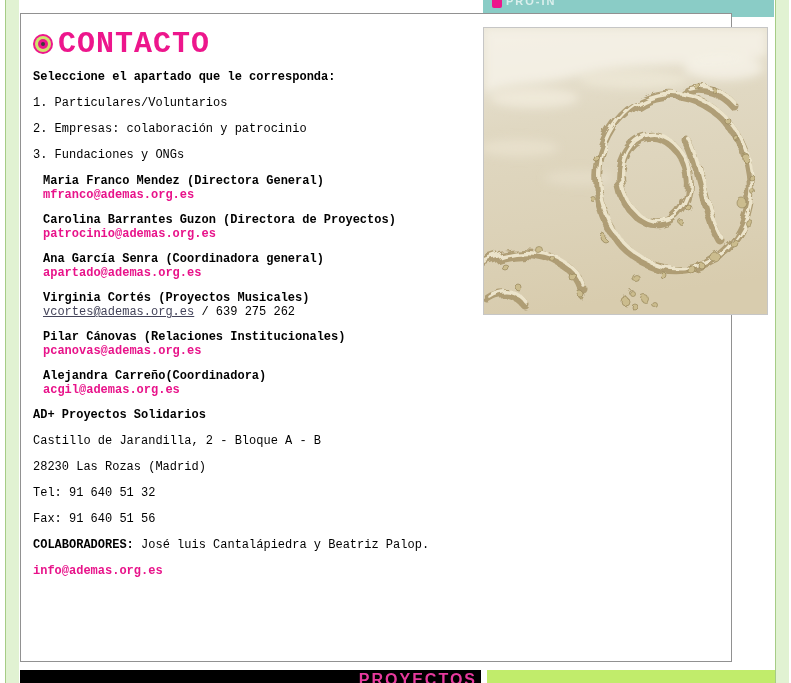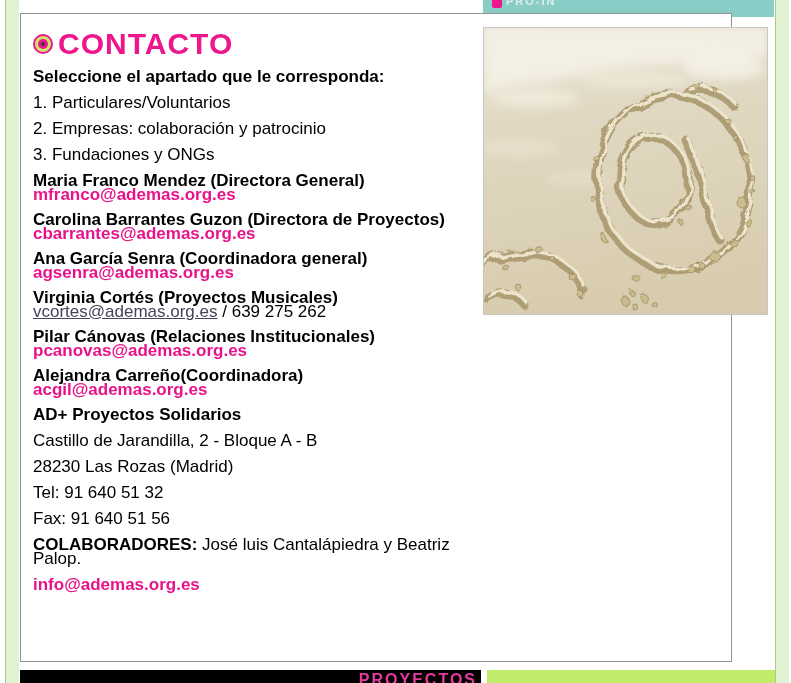--- a/index.html
+++ b/index.html
@@ -35,20 +35,21 @@
     color: #eaf6f4; font-size: 11px; font-weight: bold; letter-spacing: 2px;
     opacity: .85; line-height: 14px;
   }
 
   
   .content-box {
     position: absolute; left: 20px; top: 13px; width: 712px; height: 649px;
     box-sizing: border-box; background: #ffffff;
     border: 1px solid var(--box_border);
     padding: 14px 16px 0 12px;
+    font-family: Liberation Mono, monospace;
   }
 
   .title-row { display: flex; align-items: center; margin: 0 0 10px 0; }
   .bullseye {
     width: 20px; height: 20px; border-radius: 50%;
     background: var(--accent_magenta);
     display: flex; align-items: center; justify-content: center;
     margin-right: 5px; flex: 0 0 auto;
   }
   .bullseye .b2 {
@@ -58,25 +59,25 @@
   .bullseye .b3 {
     width: 10px; height: 10px; border-radius: 50%; background: var(--accent_magenta);
     display: flex; align-items: center; justify-content: center;
   }
   .bullseye .b4 { width: 4px; height: 4px; border-radius: 50%; background: #3a3a3a; }
   .page-title {
     color: var(--accent_magenta); font-size: 30px; font-weight: bold;
     letter-spacing: 1px; line-height: 32px;
   }
 
-  .text-col { width: 455px; font-size: 17px; color: #000; }
+  .text-col { width: 455px; font-size: 12px; color: #000; }
   .text-col p { margin: 0 0 12px 0; line-height: 14px; }
   .b { font-weight: bold; }
 
-  .contact { margin: 0 0 11px 0; line-height: 14px; }
+  .contact { margin: 0 0 11px 10px; line-height: 14px; }
   .contact .cname { font-weight: bold; }
   a.email-pink {
     color: var(--link_pink); font-weight: bold; text-decoration: none; cursor: pointer;
   }
   a.email-dark {
     color: var(--link_dark); font-weight: normal; text-decoration: underline; cursor: pointer;
   }
   a.email-info { color: var(--link_pink); font-weight: bold; text-decoration: none; cursor: pointer; }
 
   
@@ -135,26 +136,26 @@
       <p>2. Empresas: colaboración y patrocinio</p>
       <p>3. Fundaciones y ONGs</p>
 
       <div class="contact">
         <div class="cname">Maria Franco Mendez (Directora General)</div>
         <a class="email-pink">mfranco@ademas.org.es</a>
       </div>
 
       <div class="contact">
         <div class="cname">Carolina Barrantes Guzon (Directora de Proyectos)</div>
-        <a class="email-pink">cbarrantes@ademas.org.es</a>
+        <a class="email-pink">patrocinio@ademas.org.es</a>
       </div>
 
       <div class="contact">
         <div class="cname">Ana García Senra (Coordinadora general)</div>
-        <a class="email-pink">agsenra@ademas.org.es</a>
+        <a class="email-pink">apartado@ademas.org.es</a>
       </div>
 
       <div class="contact">
         <div class="cname">Virginia Cortés (Proyectos Musicales)</div>
         <div>
           <a class="email-dark">vcortes@ademas.org.es</a><span> / 639 275 262</span>
         </div>
       </div>
 
       <div class="contact">

